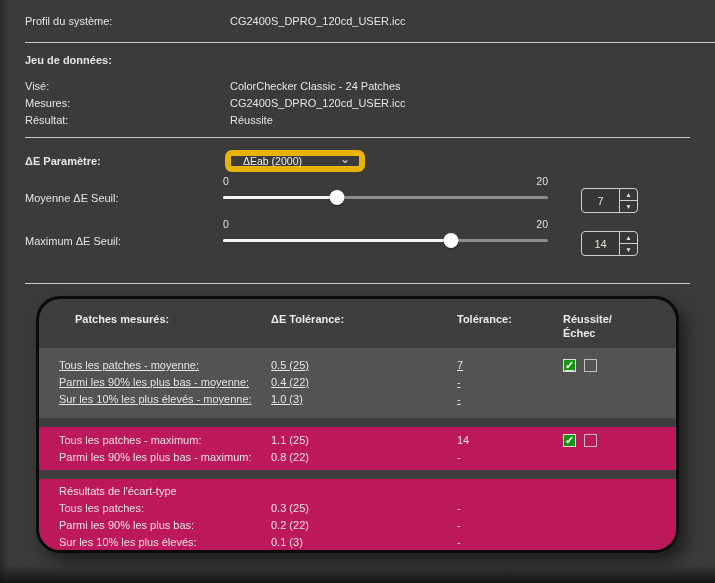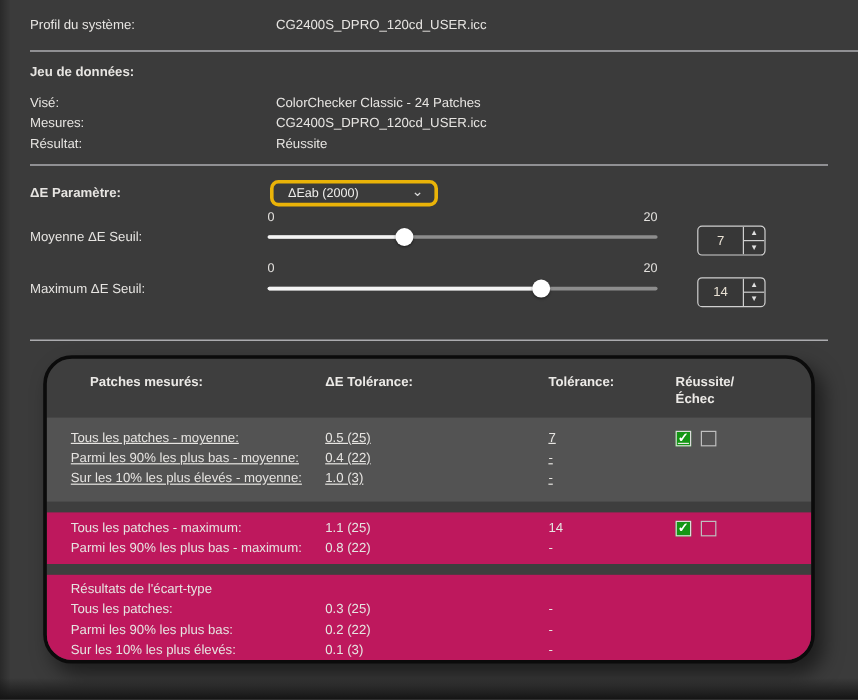--- a/index.html
+++ b/index.html
@@ -11,21 +11,21 @@
     font-size:11px;
     color:#e7e5e2;
     overflow:hidden;
   }
   .abs{position:absolute;}
   .bold{font-weight:bold;}
   .divider{position:absolute;height:1px;background:#c9c9cd;}
   
   .dropdown{
     position:absolute;left:225px;top:150px;width:140px;height:22px;
-    border:3px solid #eab308;border-radius:7px;background:#3b3b3b;
+    border:6px solid #eab308;border-radius:7px;background:#3b3b3b;
     display:flex;align-items:center;justify-content:space-between;
     padding:0 9px 0 12px;box-sizing:border-box;font-size:10.5px;color:#efeeec;
     cursor:pointer;
   }
   .dropdown .chev{font-size:12px;line-height:10px;color:#dcdcdc;margin-top:-4px;}
   
   .slider{position:absolute;left:223px;width:325px;height:26px;}
   .slider .minlab{position:absolute;left:0;top:0;font-size:10.5px;color:#e3e1de;}
   .slider .maxlab{position:absolute;right:0;top:0;font-size:10.5px;color:#e3e1de;}
   .slider .track{position:absolute;left:0;right:0;top:21px;height:3px;background:#8d8d8d;border-radius:2px;}

